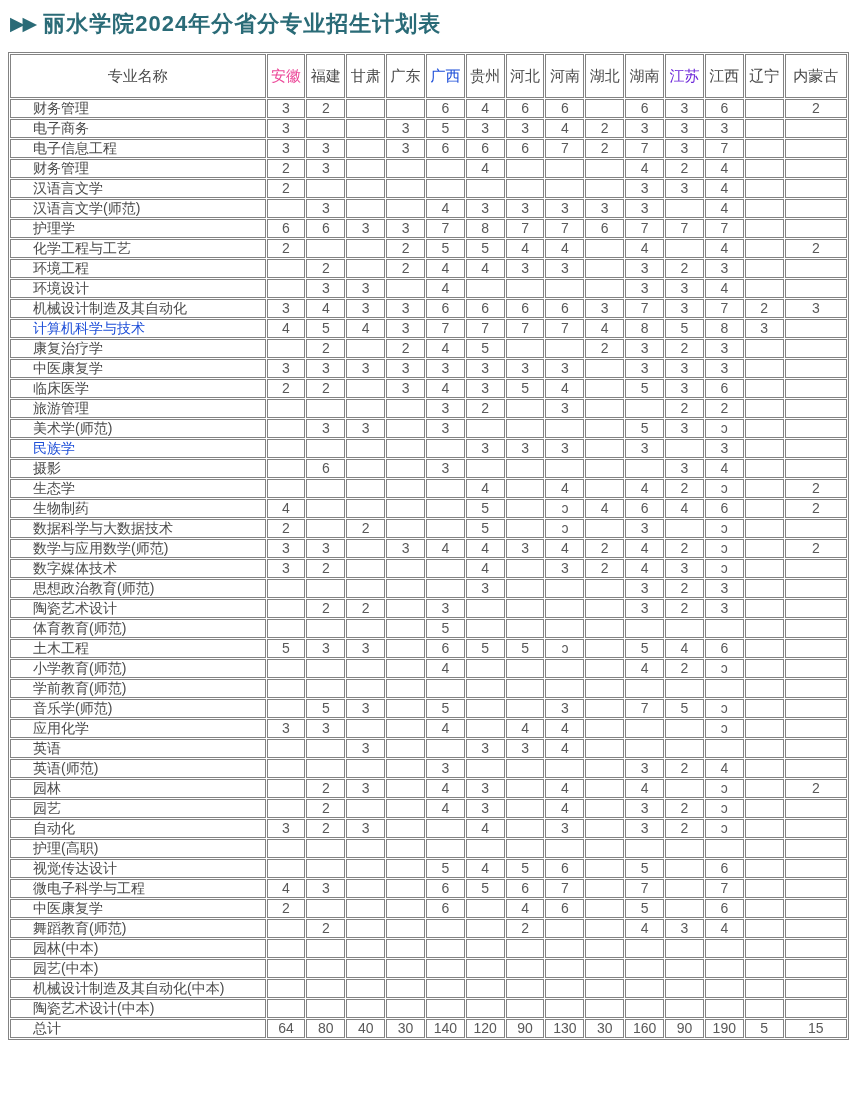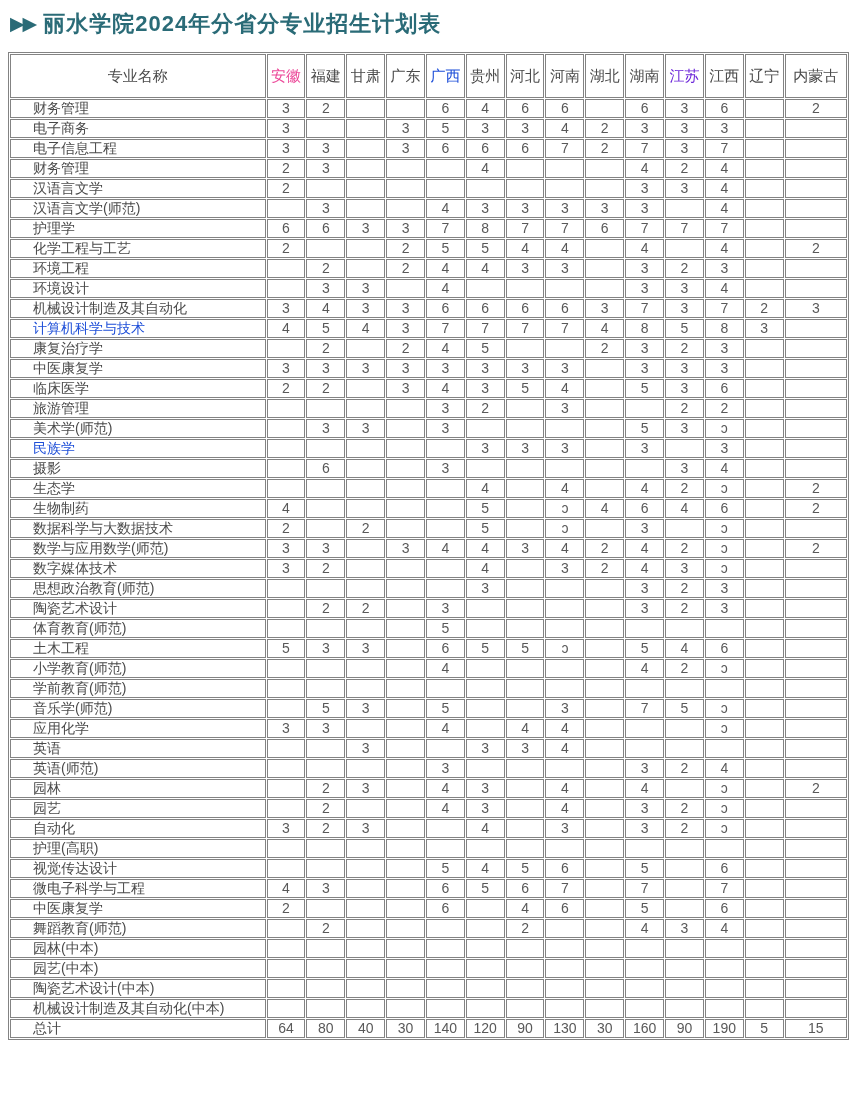--- a/index.html
+++ b/index.html
@@ -842,38 +842,38 @@
         <td style="color: rgb(89, 89, 89);"></td>
         <td style="color: rgb(89, 89, 89);"></td>
         <td style="color: rgb(89, 89, 89);"></td>
         <td style="color: rgb(89, 89, 89);"></td>
         <td style="color: rgb(89, 89, 89);"></td>
         <td style="color: rgb(89, 89, 89);"></td>
         <td style="color: rgb(89, 89, 89);"></td>
         <td style="color: rgb(89, 89, 89);"></td>
       </tr>
       <tr>
+        <td class="major" style="color: rgb(74, 74, 74);">机械设计制造及其自动化(中本)</td>
+        <td style="color: rgb(89, 89, 89);"></td>
+        <td style="color: rgb(89, 89, 89);"></td>
+        <td style="color: rgb(89, 89, 89);"></td>
+        <td style="color: rgb(89, 89, 89);"></td>
+        <td style="color: rgb(89, 89, 89);"></td>
+        <td style="color: rgb(89, 89, 89);"></td>
+        <td style="color: rgb(89, 89, 89);"></td>
+        <td style="color: rgb(89, 89, 89);"></td>
+        <td style="color: rgb(89, 89, 89);"></td>
+        <td style="color: rgb(89, 89, 89);"></td>
+        <td style="color: rgb(89, 89, 89);"></td>
+        <td style="color: rgb(89, 89, 89);"></td>
+        <td style="color: rgb(89, 89, 89);"></td>
+        <td style="color: rgb(89, 89, 89);"></td>
+      </tr>
+      <tr>
         <td class="major" style="color: rgb(74, 74, 74);">陶瓷艺术设计(中本)</td>
-        <td style="color: rgb(89, 89, 89);"></td>
-        <td style="color: rgb(89, 89, 89);"></td>
-        <td style="color: rgb(89, 89, 89);"></td>
-        <td style="color: rgb(89, 89, 89);"></td>
-        <td style="color: rgb(89, 89, 89);"></td>
-        <td style="color: rgb(89, 89, 89);"></td>
-        <td style="color: rgb(89, 89, 89);"></td>
-        <td style="color: rgb(89, 89, 89);"></td>
-        <td style="color: rgb(89, 89, 89);"></td>
-        <td style="color: rgb(89, 89, 89);"></td>
-        <td style="color: rgb(89, 89, 89);"></td>
-        <td style="color: rgb(89, 89, 89);"></td>
-        <td style="color: rgb(89, 89, 89);"></td>
-        <td style="color: rgb(89, 89, 89);"></td>
-      </tr>
-      <tr>
-        <td class="major" style="color: rgb(74, 74, 74);">机械设计制造及其自动化(中本)</td>
         <td style="color: rgb(89, 89, 89);"></td>
         <td style="color: rgb(89, 89, 89);"></td>
         <td style="color: rgb(89, 89, 89);"></td>
         <td style="color: rgb(89, 89, 89);"></td>
         <td style="color: rgb(89, 89, 89);"></td>
         <td style="color: rgb(89, 89, 89);"></td>
         <td style="color: rgb(89, 89, 89);"></td>
         <td style="color: rgb(89, 89, 89);"></td>
         <td style="color: rgb(89, 89, 89);"></td>
         <td style="color: rgb(89, 89, 89);"></td>

